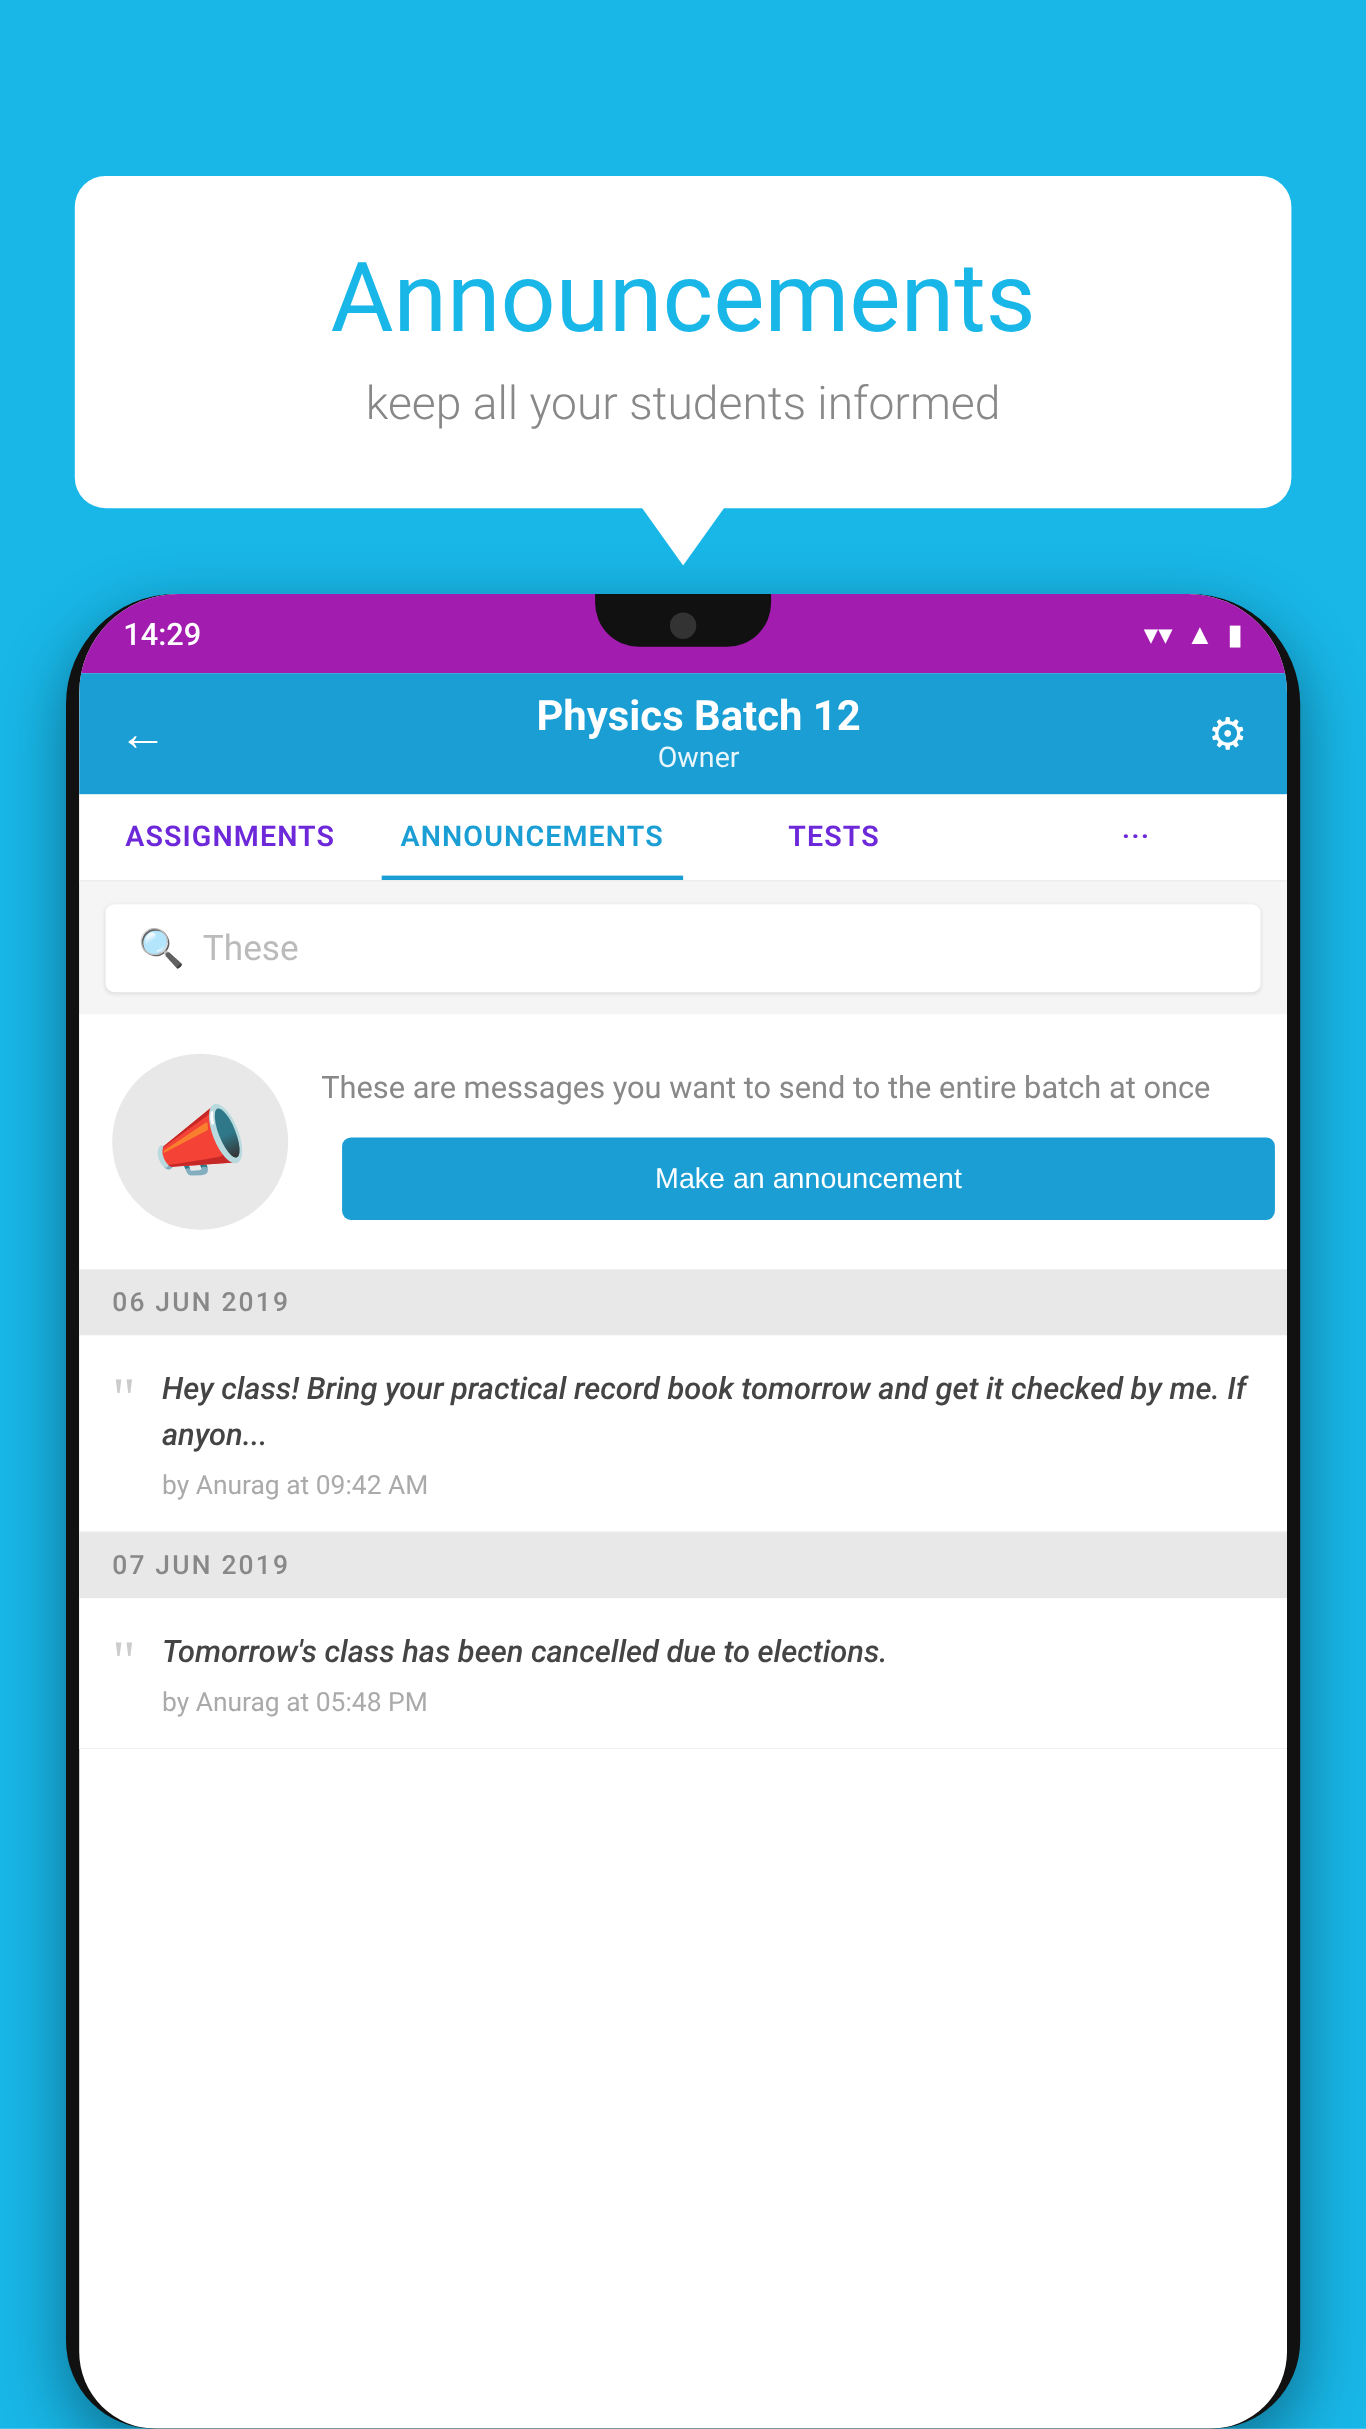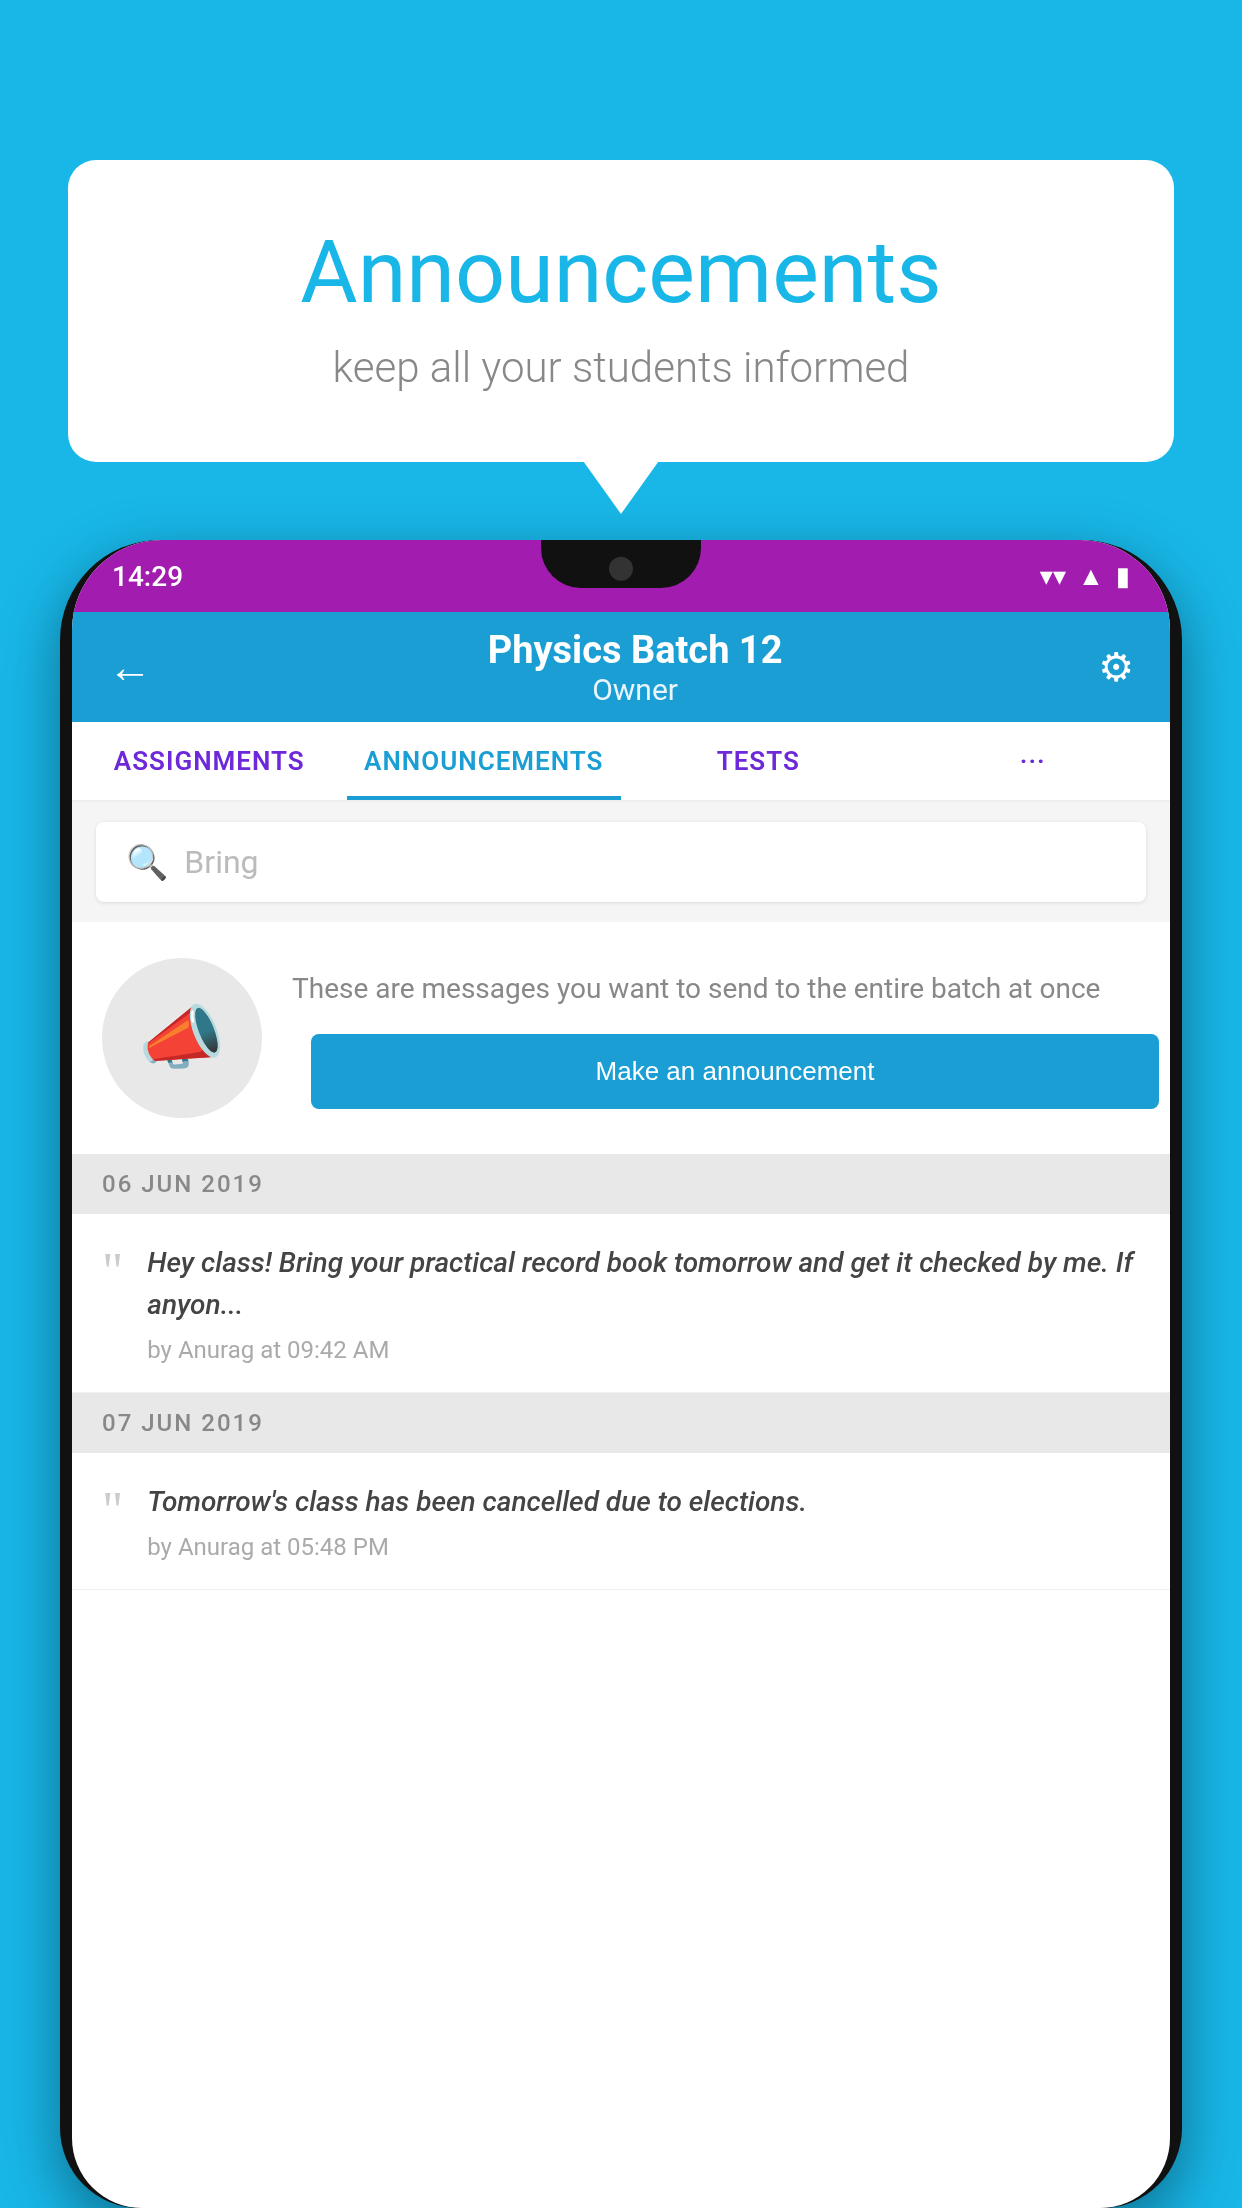--- a/index.html
+++ b/index.html
@@ -155,21 +155,21 @@
     }
 
     .app-bar-title {
       color: white;
       font-size: 38px;
       font-weight: 700;
     }
 
     .app-bar-subtitle {
       color: rgba(255,255,255,0.9);
-      font-size: 30px;
+      font-size: 26px;
       font-weight: 400;
     }
 
     .app-bar-settings {
       color: white;
       font-size: 40px;
       cursor: pointer;
     }
 
     
@@ -379,21 +379,21 @@
       </div>
       <div class="tab">
         <span>···</span>
       </div>
     </div>
 
     <div class="content">
 
       <div class="search-bar">
         <span class="search-icon-el">🔍</span>
-        <span class="search-text">Bring</span>
+        <span class="search-text">These</span>
       </div>
 
       <div class="promo-card">
         <div class="promo-icon-circle">
           <span class="megaphone-icon">📣</span>
         </div>
         <div class="promo-content">
           <div class="promo-text">These are messages you want to send to the entire batch at once</div>
           <button class="make-announcement-btn">Make an announcement</button>
         </div>

